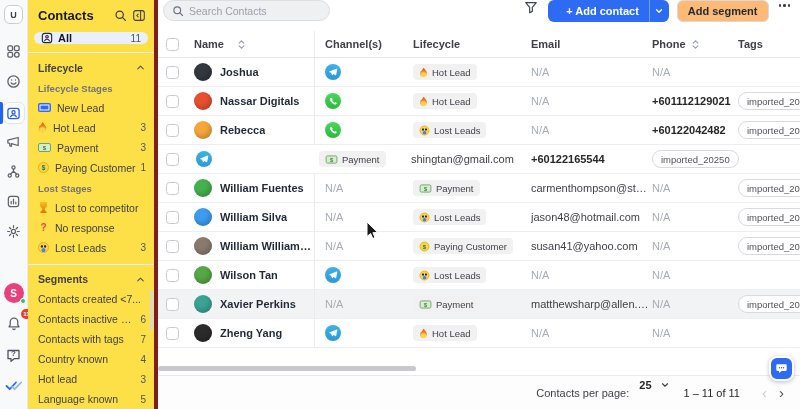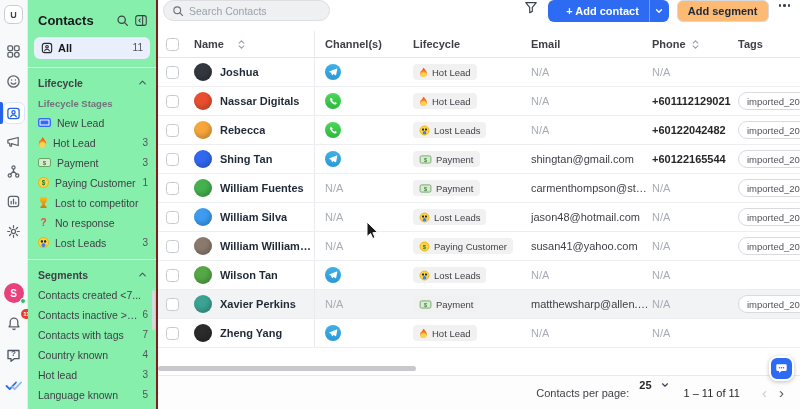--- a/index.html
+++ b/index.html
@@ -17,21 +17,21 @@
   .rail-item.active .icon-chip { background:#fff; border:1px solid #dbe4f8; border-radius:6px; width:22px; height:22px; display:flex; align-items:center; justify-content:center; }
   .rail-spacer { flex:1; }
   .rail-avatar { width:20px; height:20px; border-radius:50%; background:#e8417c; color:#fff; font-size:10px; font-weight:700; display:flex; align-items:center; justify-content:center; position:relative; margin-bottom:10px; }
   .rail-avatar .status-dot { position:absolute; right:-2px; bottom:-1px; width:6px; height:6px; background:#22c55e; border:1px solid #fff; border-radius:50%; }
   .bell-wrap { position:relative; margin-bottom:9px; }
   .bell-badge { position:absolute; top:-4px; right:-6px; background:#ef3b2d; color:#fff; font-size:6px; font-weight:700; min-width:10px; height:10px; border-radius:6px; display:flex; align-items:center; justify-content:center; padding:0 2px; }
   .help-bubble { position:relative; width:17px; height:16px; margin-bottom:10px; }
   .help-bubble .q { position:absolute; left:0; right:0; top:1px; text-align:center; font-size:8px; font-weight:700; color:#4b5563; }
 
   
-  .sidebar { width:130px; flex:0 0 130px; background:#86efac; border-right:2px solid #7f1d1d; display:flex; flex-direction:column; padding:0 0 0 0; position:relative; overflow:hidden;justify-content:center; }
+  .sidebar { width:130px; flex:0 0 130px; background:#fde047; border-right:4px solid #7f1d1d; display:flex; flex-direction:column; padding:0 0 0 0; position:relative; overflow:hidden; }
   .sb-header { display:flex; align-items:center; padding:8px 8px 6px 10px; }
   .sb-title { font-size:13px; font-weight:700; color:#18181b; flex:1; }
   .sb-hicon { margin-left:5px; cursor:pointer; display:flex; }
   .sb-hicon svg { stroke:#3f3f46; }
   .all-pill { margin:3px 6px 6px 6px; height:22px; background:#e9effc; border-radius:6px; display:flex; align-items:center; padding:0 7px; cursor:pointer; }
   .all-pill svg { stroke:#27272a; margin-right:5px; }
   .all-label { font-size:11px; font-weight:700; color:#18181b; flex:1; }
   .all-count { font-size:10px; color:#52525b; }
   .sb-divider { height:1px; background:#eef0f3; margin:2px 0 6px 0; }
   .sb-section-head { display:flex; align-items:center; padding:3px 8px 4px 10px; cursor:pointer; }
@@ -281,20 +281,21 @@
           <span class="sb-item-count">3</span>
         </div>
 
         <div class="sb-item">
           <span class="mi money-face"></span>
           <span class="sb-item-label">Paying Customer</span>
           <span class="sb-item-count">1</span>
         </div>
       </div>
 
+    <div class="sb-subhead">Lost Stages</div>
     <div>
 
         <div class="sb-item">
           <span class="mi trophy"></span>
           <span class="sb-item-label">Lost to competitor</span>
           <span class="sb-item-count"></span>
         </div>
 
         <div class="sb-item">
           <span class="mi question"></span>
@@ -525,24 +526,20 @@
             </div>
             <div class="cell c-tags">
               <span class="tag-pill">imported_20250</span>
             </div>
           </div>
         
           <div class="trow">
             <div class="cell c-check">
               <span class="checkbox"></span>
             </div>
-            <div class="cell c-name">
-              <span class="avatar" style="background-color: rgb(48, 105, 240);"></span>
-              <span class="cname">Shing Tan</span>
-            </div>
             <div class="cell c-channel">
               <span class="ch telegram">
                 <svg width="10" height="10" viewBox="0 0 16 16">
                   <path fill="#fff" d="M13.9 2.3 1.9 7c-.56.22-.5 1 .06 1.18l3.05 1 1.1 3.4c.18.55.87.68 1.25.24l1.5-1.72 2.95 2.15c.45.33 1.1.07 1.2-.48l1.88-9.5c.12-.63-.5-1.14-1-.94z"></path>
                 </svg>
               </span>
 
             </div>
             <div class="cell c-lifecycle">
               <span class="lc-pill">

